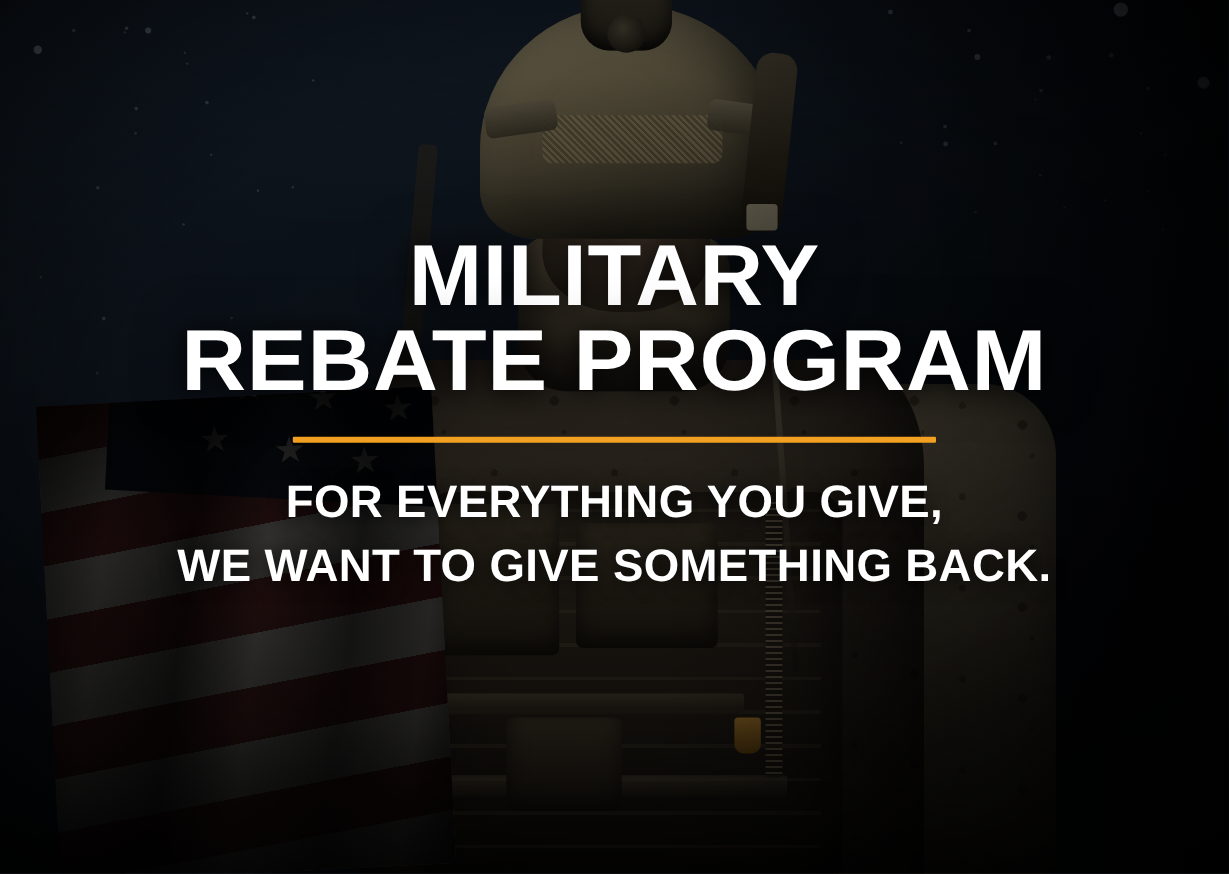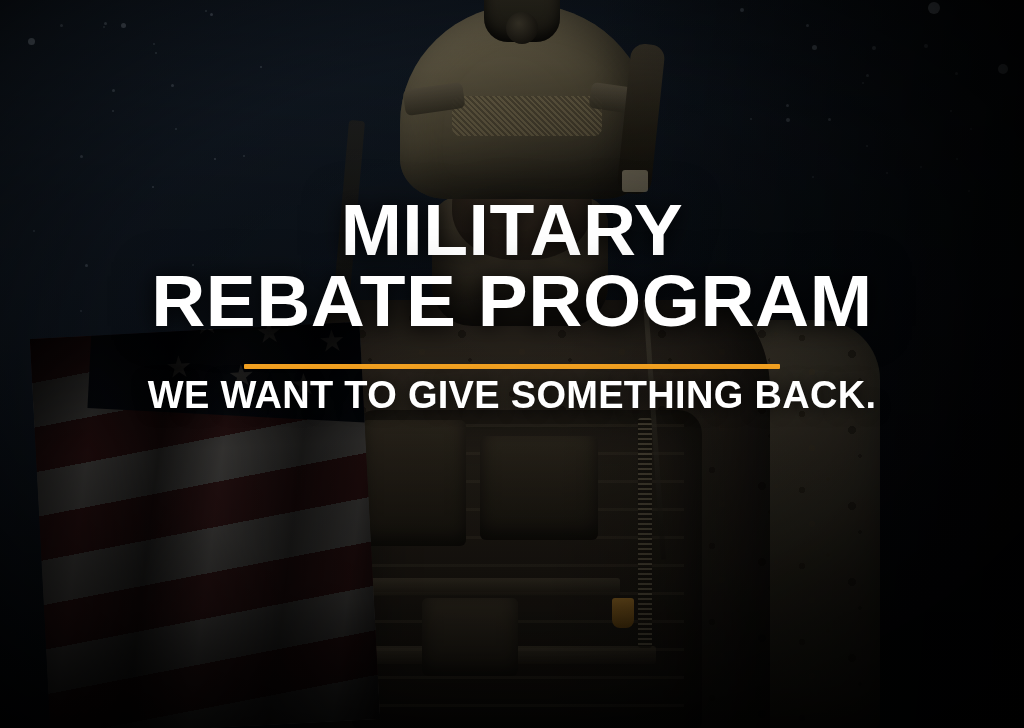--- a/index.html
+++ b/index.html
@@ -488,16 +488,17 @@
   <div class="sky-dark-right"></div>
   <div class="scrim"></div>
   <div class="vignette"></div>
 
   <div class="content">
     <h1 class="headline headline-l1">MILITARY</h1>
     <h1 class="headline headline-l2">REBATE PROGRAM</h1>
 
     <div class="divider" style="background: rgb(242, 161, 34);"></div>
 
+    <p class="subhead subhead-l1">FOR EVERYTHING YOU GIVE,</p>
     <p class="subhead subhead-l2">WE WANT TO GIVE SOMETHING BACK.</p>
   </div>
 
 </div>
 
 </body></html>

